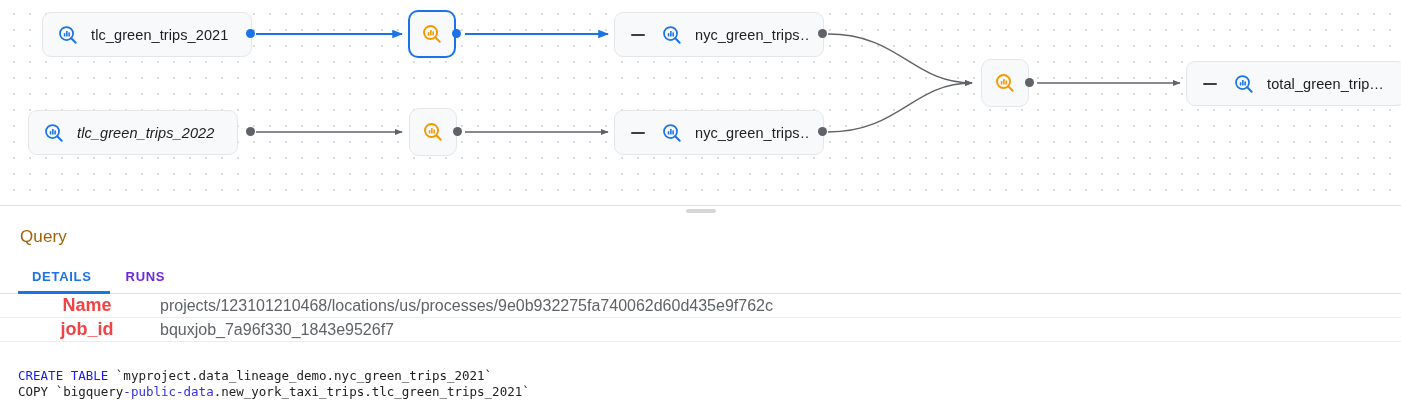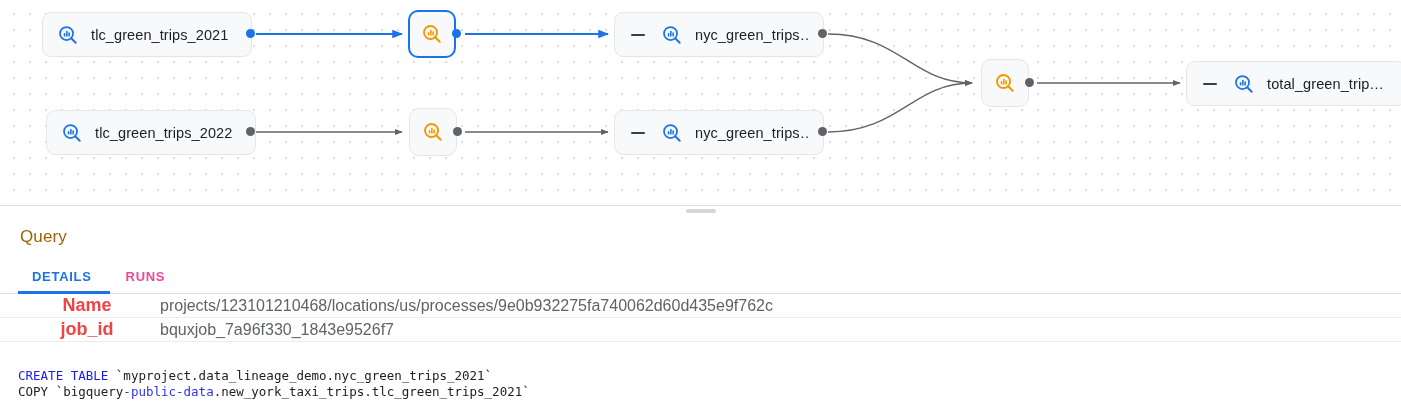--- a/index.html
+++ b/index.html
@@ -141,21 +141,21 @@
     align-items: flex-end;
     border-bottom: 1px solid #e0e0e0;
     padding-left: 18px;
     height: 33px;
   }
   .tab {
     position: relative;
     font-size: 13px;
     font-weight: bold;
     letter-spacing: 0.7px;
-    color: #ec4899;
+    color: #6d28d9;
     padding: 0 16px 9px 16px;
     cursor: pointer;
   }
   .tab:first-child { padding-left: 14px; padding-right: 18px; }
   .tab.active { color: #1a73e8; }
   .tab.active::after {
     content: "";
     position: absolute;
     left: 0;
     right: 0;
@@ -236,21 +236,21 @@
         <rect x="7.4" y="10.0" width="1.7" height="3.6" fill="#1a73e8"></rect>
         <rect x="9.9" y="7.6" width="1.7" height="6.0" fill="#1a73e8"></rect>
         <rect x="12.4" y="9.2" width="1.7" height="4.4" fill="#1a73e8"></rect>
         <line x1="15.5" y1="15.5" x2="20.4" y2="20.4" stroke="#1a73e8" stroke-width="2.1" stroke-linecap="round"></line>
       </svg>
     </span>
     <span class="node-label">tlc_green_trips_2021</span>
   </div>
   <div class="port active" style="left:246px; top:29px;"></div>
 
-  <div class="node table-node" style="left:46px; top:110px; width:210px;">
+  <div class="node table-node" style="left:28px; top:110px; width:210px;font-style:italic;">
     <span class="icon-wrap">
       <svg viewBox="0 0 24 24" width="22" height="22">
         <circle cx="10.4" cy="10.4" r="7.1" fill="none" stroke="#1a73e8" stroke-width="1.9"></circle>
         <rect x="7.4" y="10.0" width="1.7" height="3.6" fill="#1a73e8"></rect>
         <rect x="9.9" y="7.6" width="1.7" height="6.0" fill="#1a73e8"></rect>
         <rect x="12.4" y="9.2" width="1.7" height="4.4" fill="#1a73e8"></rect>
         <line x1="15.5" y1="15.5" x2="20.4" y2="20.4" stroke="#1a73e8" stroke-width="2.1" stroke-linecap="round"></line>
       </svg>
     </span>
     <span class="node-label">tlc_green_trips_2022</span>

